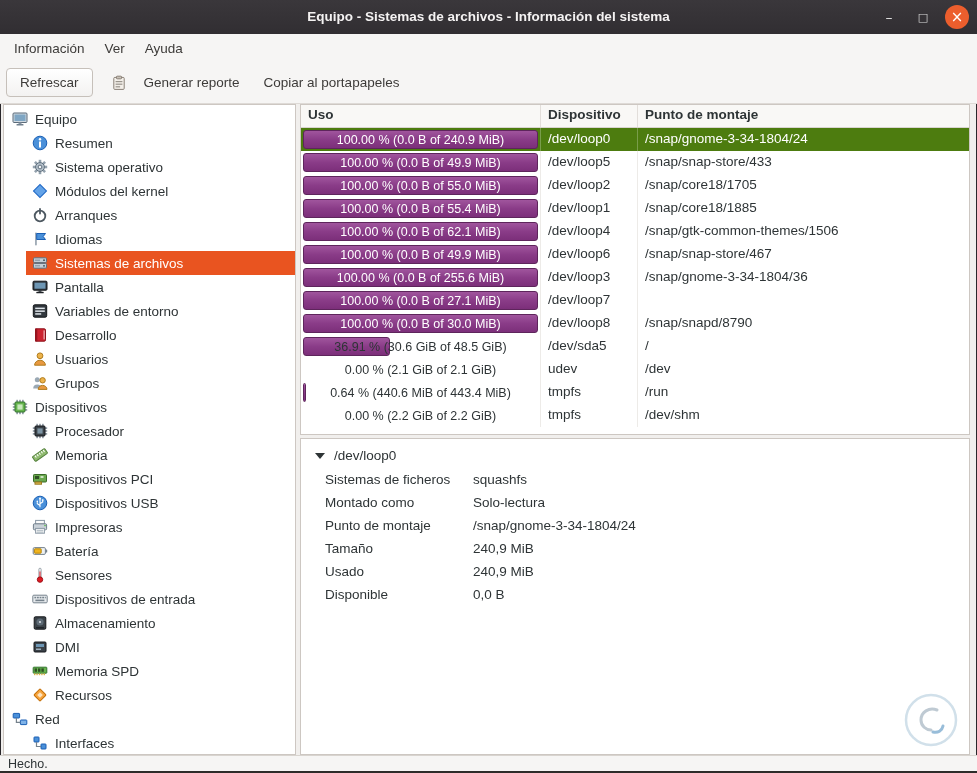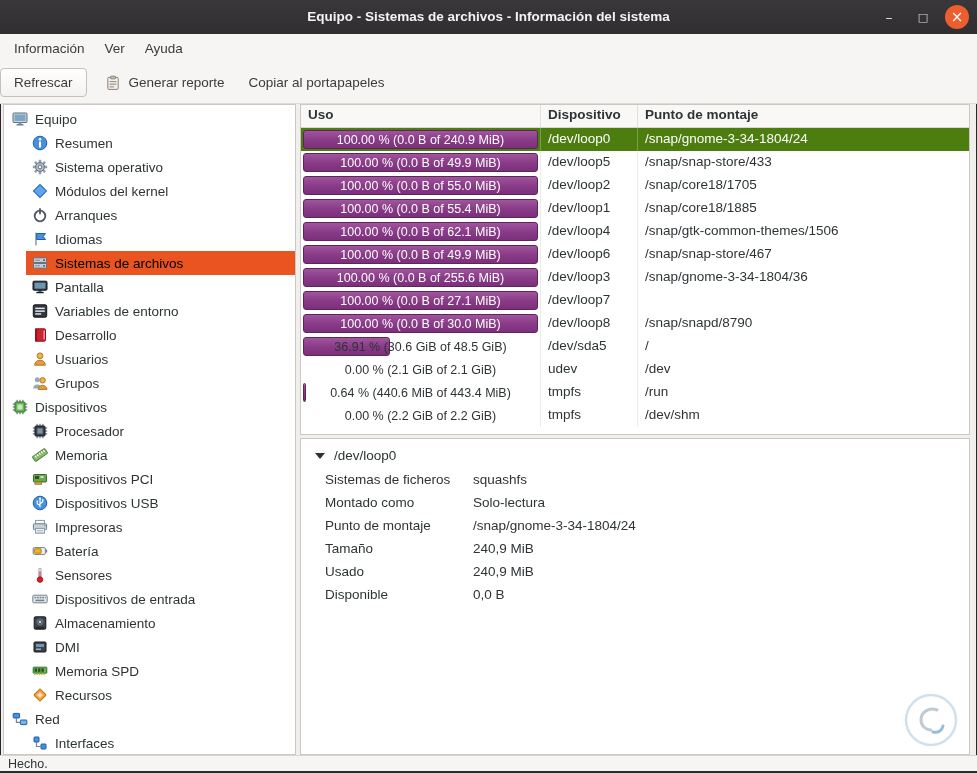--- a/index.html
+++ b/index.html
@@ -19,34 +19,34 @@
     font-family:"DejaVu Sans", sans-serif; cursor:default; padding:0; }
   .winbtn.min { right:76px; }
   .winbtn.max { right:42px; font-size:11px; }
   .winbtn.close { right:8px; background:#ec5e2d; color:#ffffff; font-size:15px; }
   
   .menubar { position:absolute; top:34px; left:0; right:0; height:28px; background:#f6f5f4;
     display:flex; align-items:center; padding-left:4px; }
   .menu-item { padding:4px 10px; color:#3d3b39; }
   
   .toolbar { position:absolute; top:62px; left:0; right:0; height:42px; background:#f6f5f4;
-    border-bottom:1px solid #dedad6; display:flex; align-items:center; gap:12px; }
+    border-bottom:1px solid #dedad6; display:flex; align-items:center; gap:12px; padding-left:6px; }
   .tb-button { background:linear-gradient(#ffffff,#f3f2f1); border:1px solid #c6c0ba; border-radius:4px;
     padding:6px 13px; font-size:13.5px; color:#3d3b39; font-family:inherit; }
-  .tb-flat { display:flex; align-items:flex-start; gap:8px; padding:6px 6px; color:#3d3b39; background:transparent; border:none; font-size:13.5px; font-family:inherit; }
+  .tb-flat { display:flex; align-items:flex-start; gap:17px; padding:6px 6px; color:#3d3b39; background:transparent; border:none; font-size:13.5px; font-family:inherit; }
   .icon { display:inline-block; width:16px; height:16px; line-height:0; flex:0 0 16px; }
   .icon svg { width:16px; height:16px; }
   
   .sidebar { position:absolute; left:3px; top:104px; width:293px; height:651px;
     background:#fff; border:1px solid #cdc7c2; overflow:hidden; padding-top:2px; }
   .tree-row { height:24px; display:flex; align-items:center; }
   .tree-row .row-body { display:flex; align-items:center; gap:7px; padding:0 6px; height:24px; flex:1; }
   .tree-row.lvl0 .row-body { margin-left:2px; }
   .tree-row.lvl1 .row-body { margin-left:22px; }
-  .tree-row.selected .row-body { background:#e95420; color:#000000; }
+  .tree-row.selected .row-body { background:#e95420; color:#ffffff; }
   
   .table-pane { position:absolute; left:300px; top:104px; width:670px; height:331px;
     background:#fff; border:1px solid #cdc7c2; overflow:hidden; }
   .table-header { display:flex; height:23px; background:#f9f8f6; border-bottom:1px solid #d9d5d0; font-weight:bold; }
   .th { padding:2px 7px; border-right:1px solid #e2deda; font-size:13.5px; }
   .th.c0 { width:240px; } .th.c1 { width:97px; } .th.c2 { flex:1; border-right:none; }
   .t-row { display:flex; height:23px; align-items:stretch; }
   .t-row.selected { background:#4d7c0f; color:#ffffff; }
   .td-usage { width:240px; position:relative; border-right:1px solid #edebe8; }
   .t-row.selected .td-usage, .t-row.selected .td-device { border-right-color:rgba(255,255,255,0.25); }

